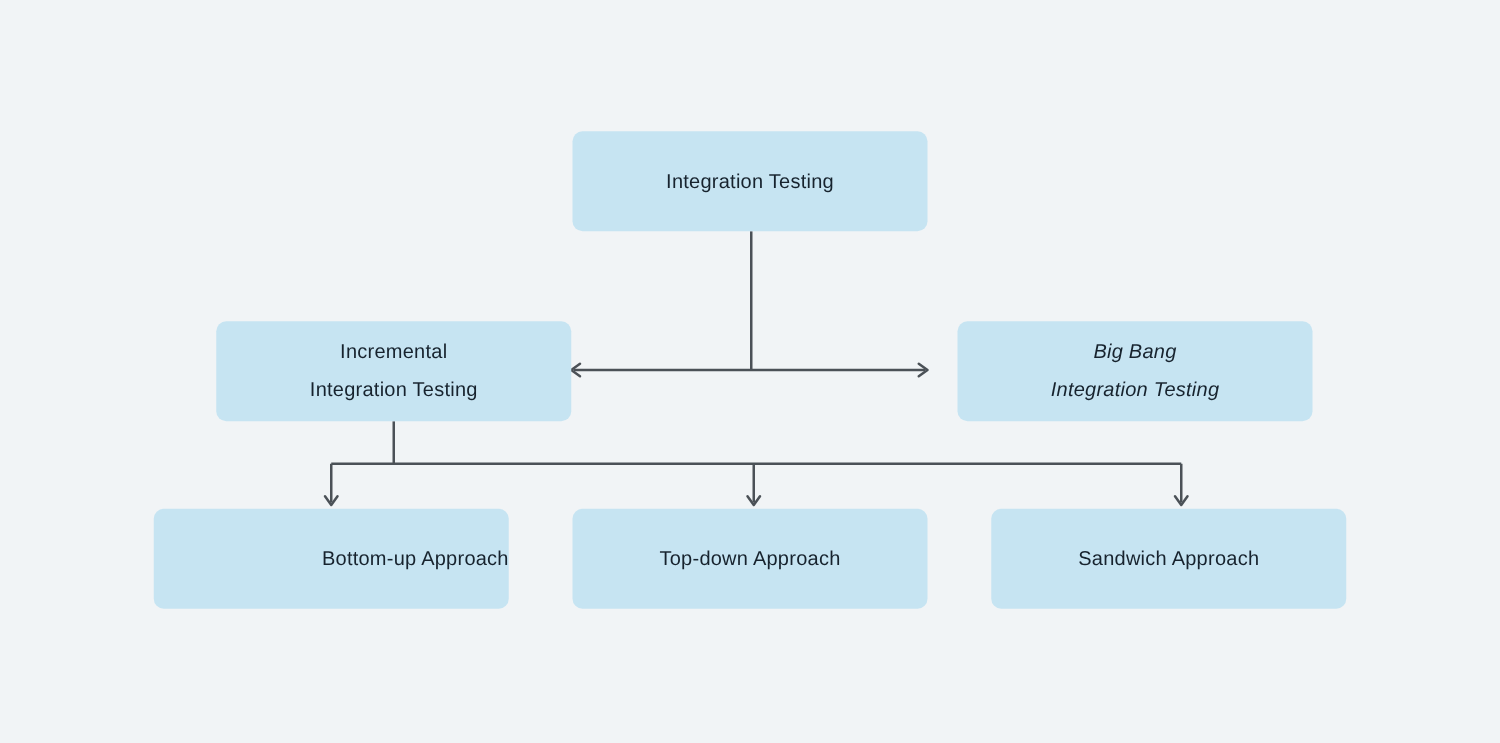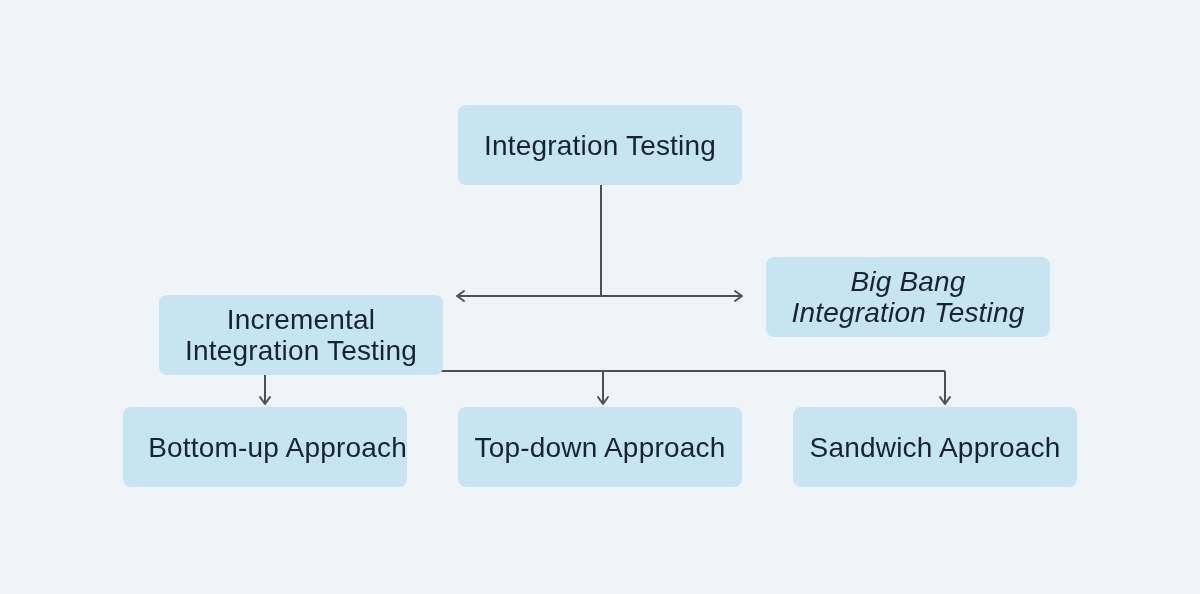--- a/index.html
+++ b/index.html
@@ -28,28 +28,28 @@
     position: absolute;
     width: 284px;
     height: 80px;
     background: var(--node-fill);
     border-radius: 8px;
     display: flex;
     flex-direction: column;
     align-items: center;
     justify-content: center;
     color: var(--node-text);
-    font-size: 28px;
+    font-size: 16px;
     font-weight: 500;
     line-height: 31px;
     text-align: center;
     letter-spacing: 0.2px;
   }
   .node-root        { left: 458px; top: 105px; }
-  .node-incremental { left: 159px; top: 257px; margin-top: 38px; }
+  .node-incremental { left: 173px; top: 257px; }
   .node-bigbang     { left: 766px; top: 257px; font-style: italic; }
   .node-bottom-up   { left: 123px; top: 407px; align-items: flex-end; }
   .node-top-down    { left: 458px; top: 407px; }
   .node-sandwich    { left: 793px; top: 407px; }
   .connectors {
     position: absolute;
     left: 0;
     top: 0;
     width: 1200px;
     height: 594px;

